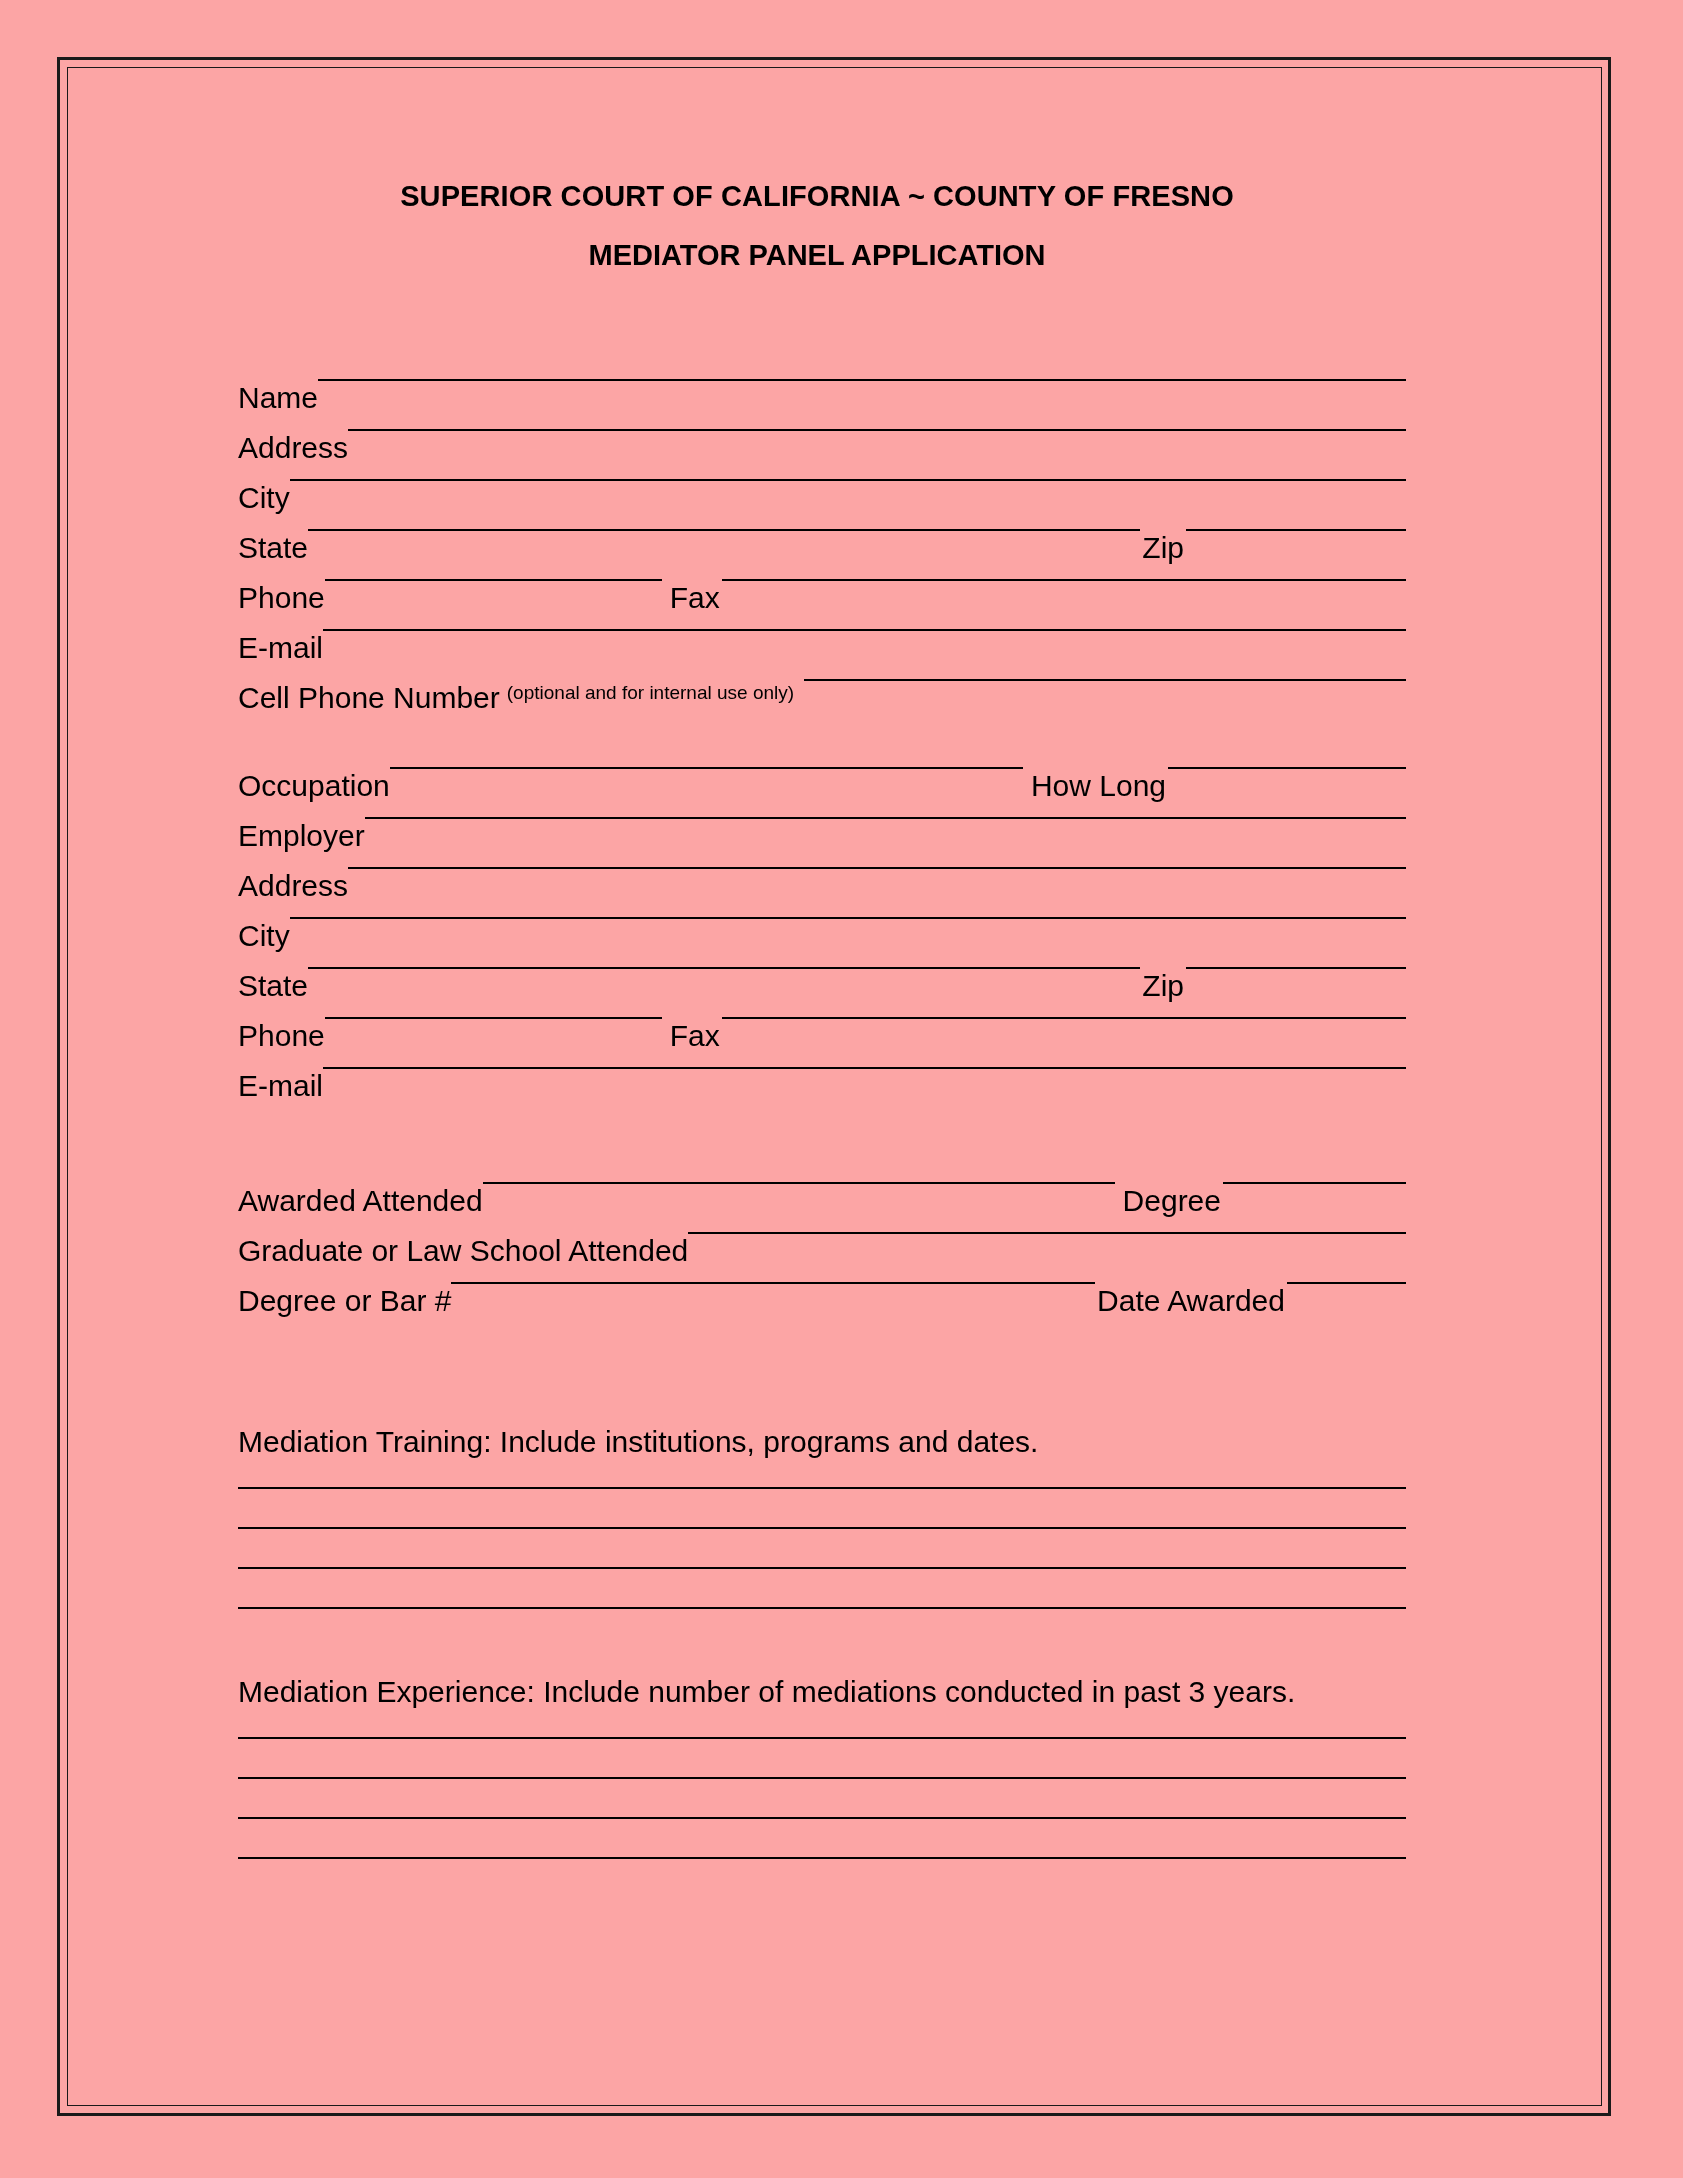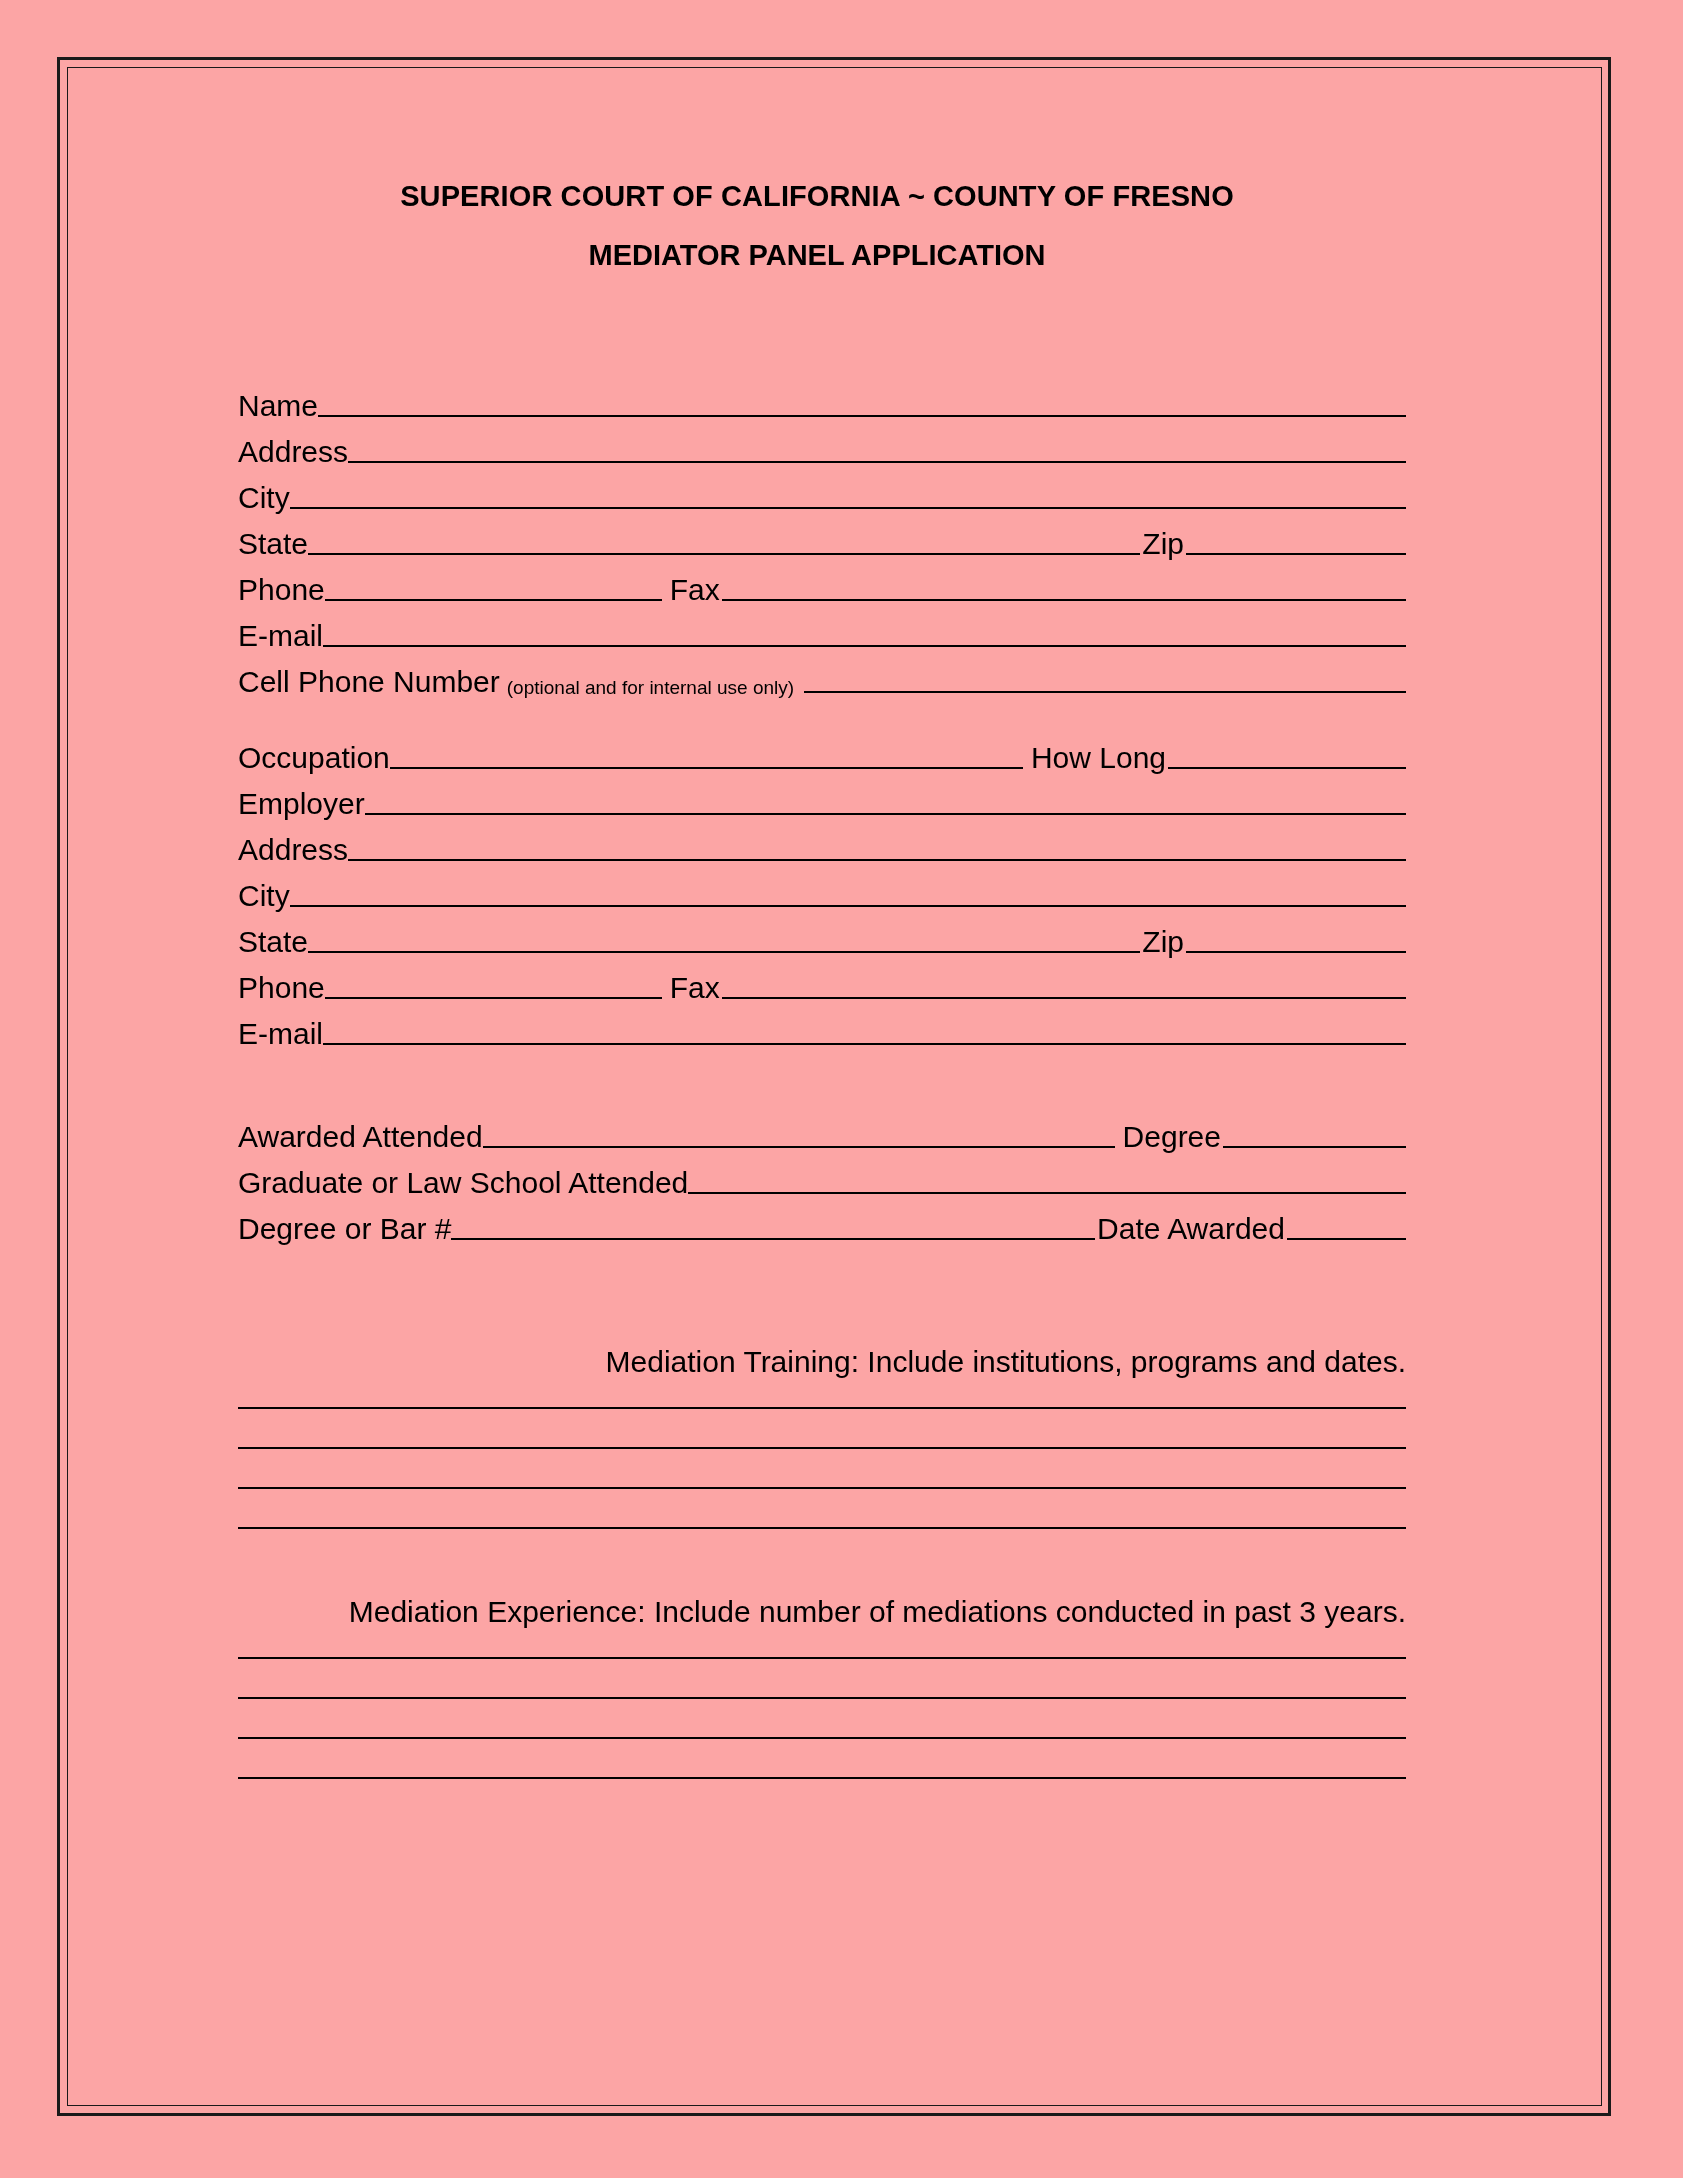--- a/index.html
+++ b/index.html
@@ -65,24 +65,25 @@
 
   .form-body {
     margin-top: 111px;
     font-size: 30px;
     line-height: 1.0;
   }
 
   
   .row {
     display: flex;
-    align-items: flex-end;
+    align-items: flex-start;
     white-space: nowrap;
     margin-bottom: 8px;
     height: 38px;
+    margin-top: 12px;
   }
   .lbl {
     font-size: 30px;
     line-height: 1.0;
   }
   .lbl-small {
     font-size: 19px;
     line-height: 1.0;
     padding-left: 7px;
   }
@@ -105,21 +106,20 @@
   }
   .mid-lbl.tight { padding-left: 2px; }
 
   .spacer-sm { height: 30px; }
   .spacer-md { height: 57px; }
   .spacer-lg { height: 95px; }
 
   .section-heading {
     font-size: 30px;
     margin-bottom: 30px;
-    text-align: right;
   }
   .blank-lines {
     margin-top: 4px;
   }
   .blank-line {
     border-bottom: 2px solid #000;
     height: 0;
     margin-bottom: 38px;
     width: 100%;
   }

